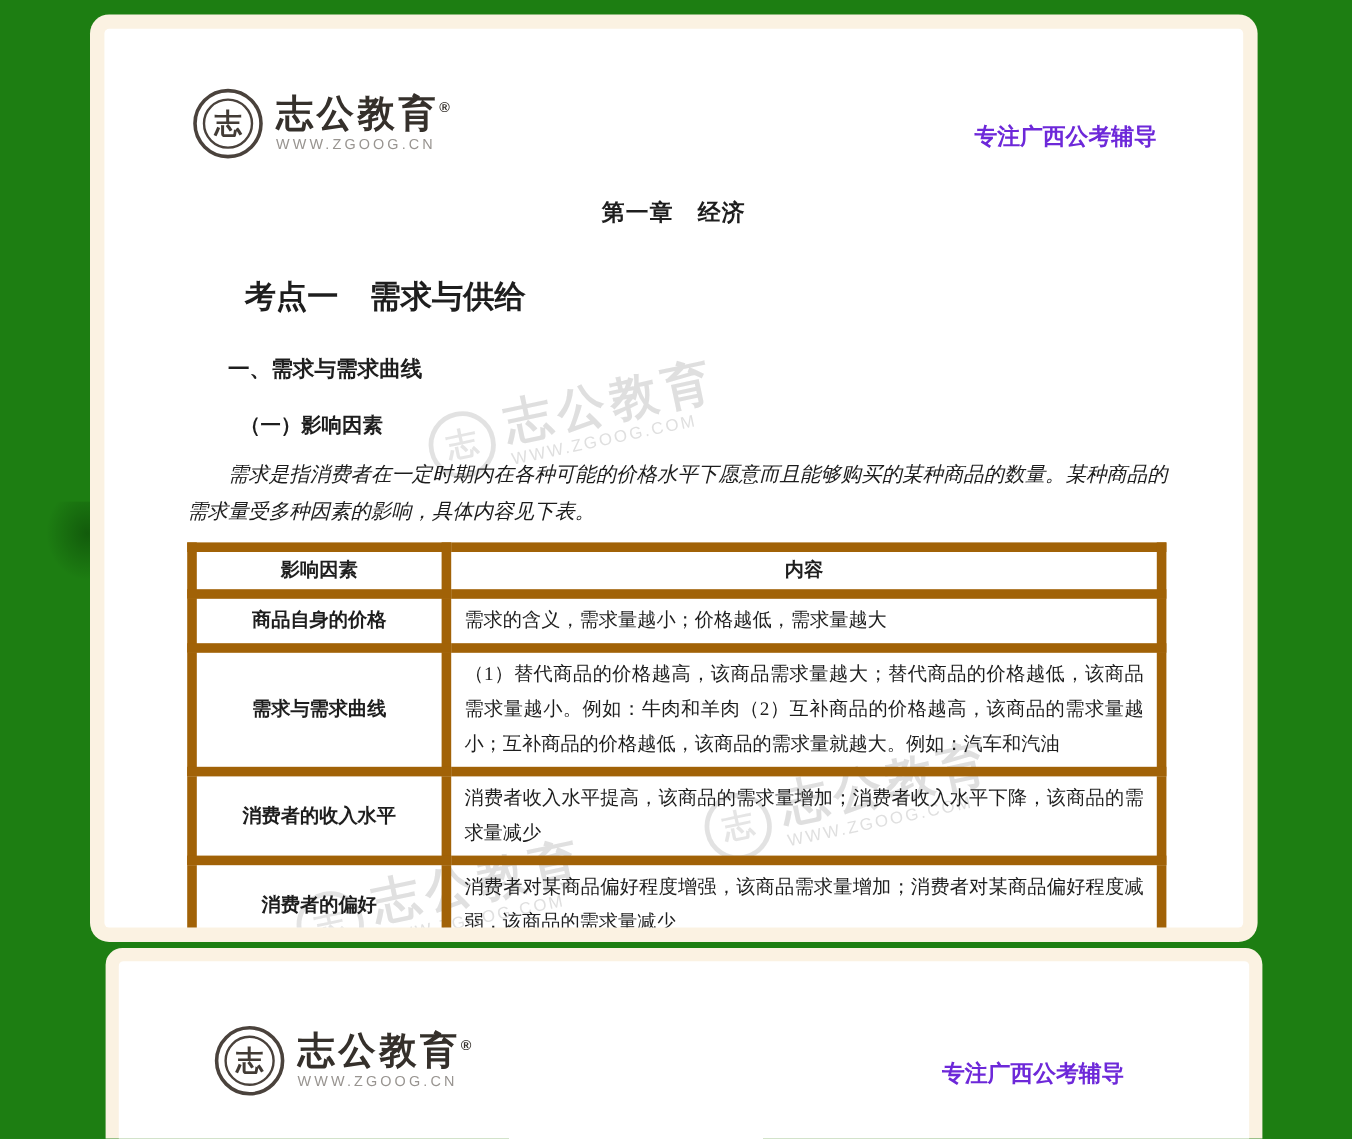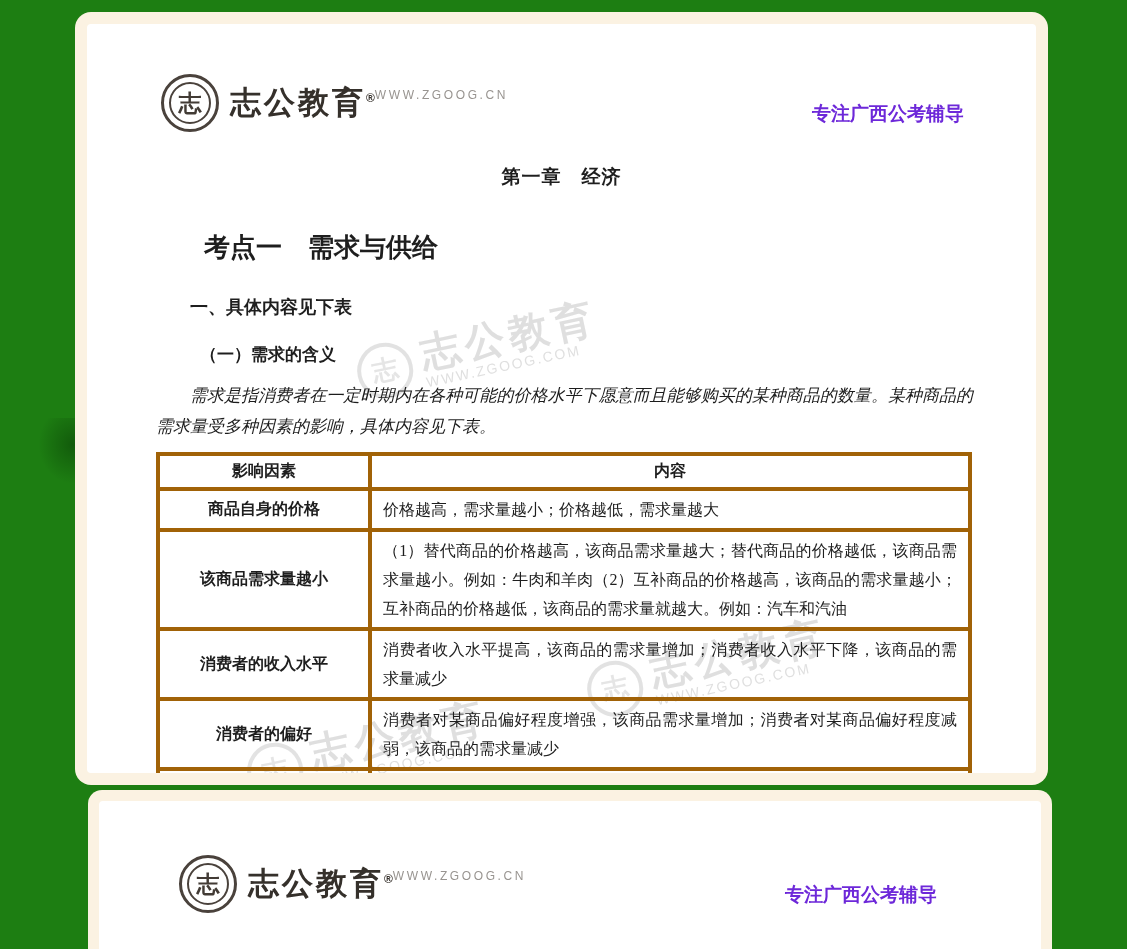--- a/index.html
+++ b/index.html
@@ -34,21 +34,21 @@
   .seal {
     width:58px; height:58px; border:3px solid #4a423c; border-radius:50%;
     display:flex; align-items:center; justify-content:center; flex:none;
   }
   .seal-inner {
     width:42px; height:42px; border:2px solid #4a423c; border-radius:50%;
     display:flex; align-items:center; justify-content:center;
     font-family:"Liberation Sans", sans-serif;
     font-weight:bold; font-size:23px; color:#423b35;
   }
-  .logo-text { display:flex; flex-direction:row; }
+  .logo-text { display:flex; flex-direction:column; }
   .logo-name {
     font-family:"Liberation Sans", sans-serif;
     font-size:31px; font-weight:bold; color:#35302b; letter-spacing:3px; line-height:1.05;
   }
   .logo-name sup { font-size:12px; letter-spacing:0; }
   .logo-url {
     font-family:"Liberation Sans", sans-serif;
     font-size:12px; color:#989490; letter-spacing:2.6px; margin-top:1px;
   }
   .tagline {
@@ -79,21 +79,21 @@
     position:relative; z-index:2;
     margin:14px 63px 0 69px;
     font-size:17px; line-height:31px; text-align:justify; text-indent:2em; color:#1c1c1c;font-style:italic;
   }
   .demand-table {
     position:relative; z-index:2;
     margin:10px 0 0 69px; width:816px;
     border-collapse:collapse; font-size:16px; color:#1e1e1e;
     background:transparent;
   }
-  .demand-table th, .demand-table td { border:4px solid #a16207; }
+  .demand-table th, .demand-table td { border:8px solid #a16207; }
   .demand-table th {
     font-family:"Liberation Sans", sans-serif;
     font-weight:bold; text-align:center; padding:5px 4px; font-size:16px;
   }
   td.factor {
     width:212px; text-align:center; font-weight:bold;
     font-family:"Liberation Sans", sans-serif; font-size:16px; padding:4px 6px;
   }
   td.content { padding:4px 11px; line-height:29px; text-align:justify; }
   .watermark {
@@ -157,36 +157,36 @@
           <div class="logo-text">
             <div class="logo-name"><span>志公教育</span><sup>®</sup></div>
             <div class="logo-url">WWW.ZGOOG.CN</div>
           </div>
         </div>
         <div class="tagline">专注广西公考辅导</div>
       </div>
 
       <div class="chapter-title">第一章　经济</div>
       <div class="section-title">考点一　需求与供给</div>
-      <div class="sub-title">一、具体内容见下表</div>
-      <div class="subsub-title">（一）需求的含义</div>
+      <div class="sub-title">一、需求与需求曲线</div>
+      <div class="subsub-title">（一）影响因素</div>
       <div class="paragraph">需求是指消费者在一定时期内在各种可能的价格水平下愿意而且能够购买的某种商品的数量。某种商品的需求量受多种因素的影响，具体内容见下表。</div>
 
       <table class="demand-table">
         <tbody>
             <tr>
           <th>影响因素</th>
           <th>内容</th>
         </tr>
         <tr>
           <td class="factor">商品自身的价格</td>
-          <td class="content">价格越高，需求量越小；价格越低，需求量越大</td>
-        </tr>
-        <tr>
-          <td class="factor">该商品需求量越小</td>
+          <td class="content">需求的含义，需求量越小；价格越低，需求量越大</td>
+        </tr>
+        <tr>
+          <td class="factor">需求与需求曲线</td>
           <td class="content">（1）替代商品的价格越高，该商品需求量越大；替代商品的价格越低，该商品需求量越小。例如：牛肉和羊肉（2）互补商品的价格越高，该商品的需求量越小；互补商品的价格越低，该商品的需求量就越大。例如：汽车和汽油</td>
         </tr>
         <tr>
           <td class="factor">消费者的收入水平</td>
           <td class="content">消费者收入水平提高，该商品的需求量增加；消费者收入水平下降，该商品的需求量减少</td>
         </tr>
         <tr>
           <td class="factor">消费者的偏好</td>
           <td class="content">消费者对某商品偏好程度增强，该商品需求量增加；消费者对某商品偏好程度减弱，该商品的需求量减少</td>
         </tr>

